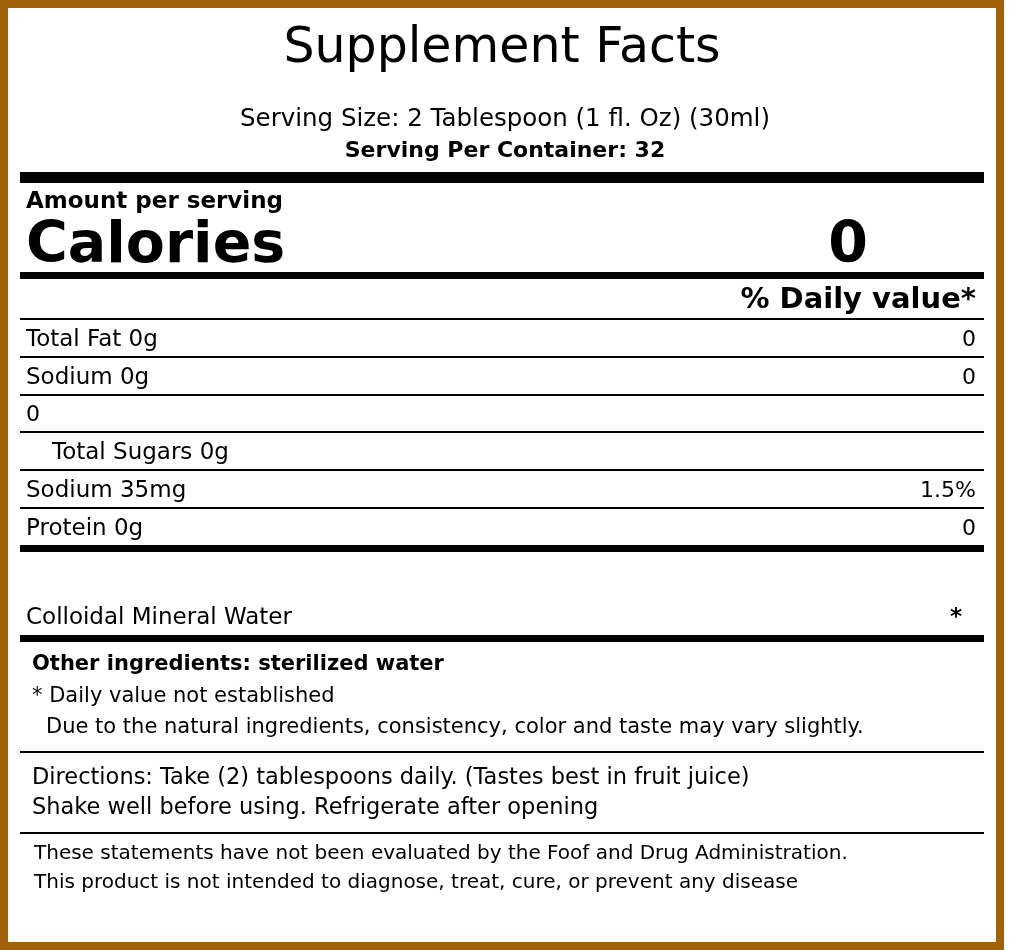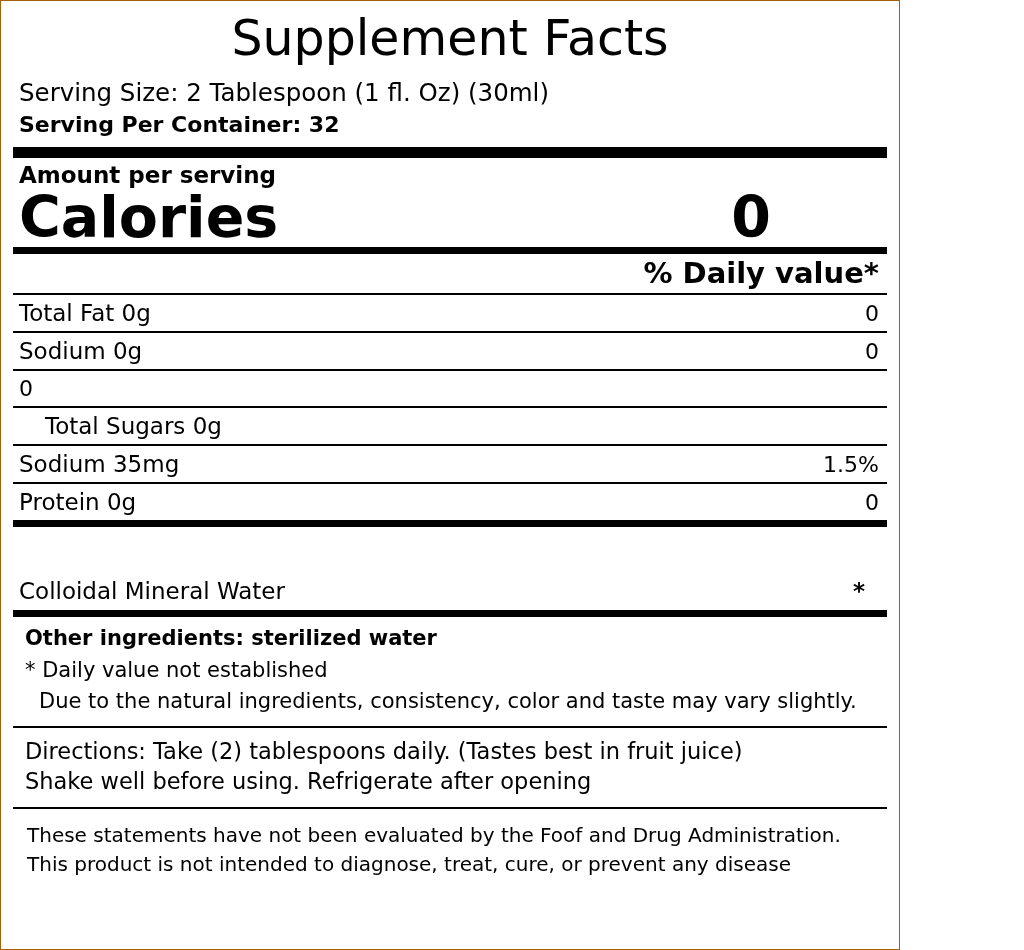--- a/index.html
+++ b/index.html
@@ -6,38 +6,39 @@
     margin: 0;
     padding: 0;
     background: #ffffff;
   }
   body {
     font-family: "DejaVu Sans", sans-serif;
     color: #000000;
   }
   .panel {
     box-sizing: border-box;
-    width: 900px;
+    width: 1004px;
     height: 950px;
-    border: 1px solid #a16207;
+    border: 8px solid #a16207;
     background: #ffffff;
     padding: 0 12px;
     position: relative;
   }
   .title {
     text-align: center;
     font-size: 49px;
     font-weight: normal;
     letter-spacing: 0px;
     margin: 10px 0 4px 0;
     line-height: 1.15;
   }
   .serving-block {
-    margin-top: 10px;
+    margin-top: 28px;
     padding-left: 6px;
+    text-align: center;
   }
   .serving-size {
     font-size: 24.5px;
     line-height: 1.33;
   }
   .serving-per {
     font-size: 22px;
     font-weight: bold;
     line-height: 1.35;
   }
@@ -125,21 +126,21 @@
     padding-left: 20px;
   }
   .directions {
     padding: 8px 6px 10px 12px;
   }
   .directions div {
     font-size: 22.5px;
     line-height: 1.35;
   }
   .disclaimer {
-    padding: 12px 6px 4px 14px;
+    padding: 4px 6px 4px 14px;
   }
   .disclaimer div {
     font-size: 20px;
     line-height: 1.45;
   }
 </style>
 </head>
 <body>
 
 <div class="panel">

